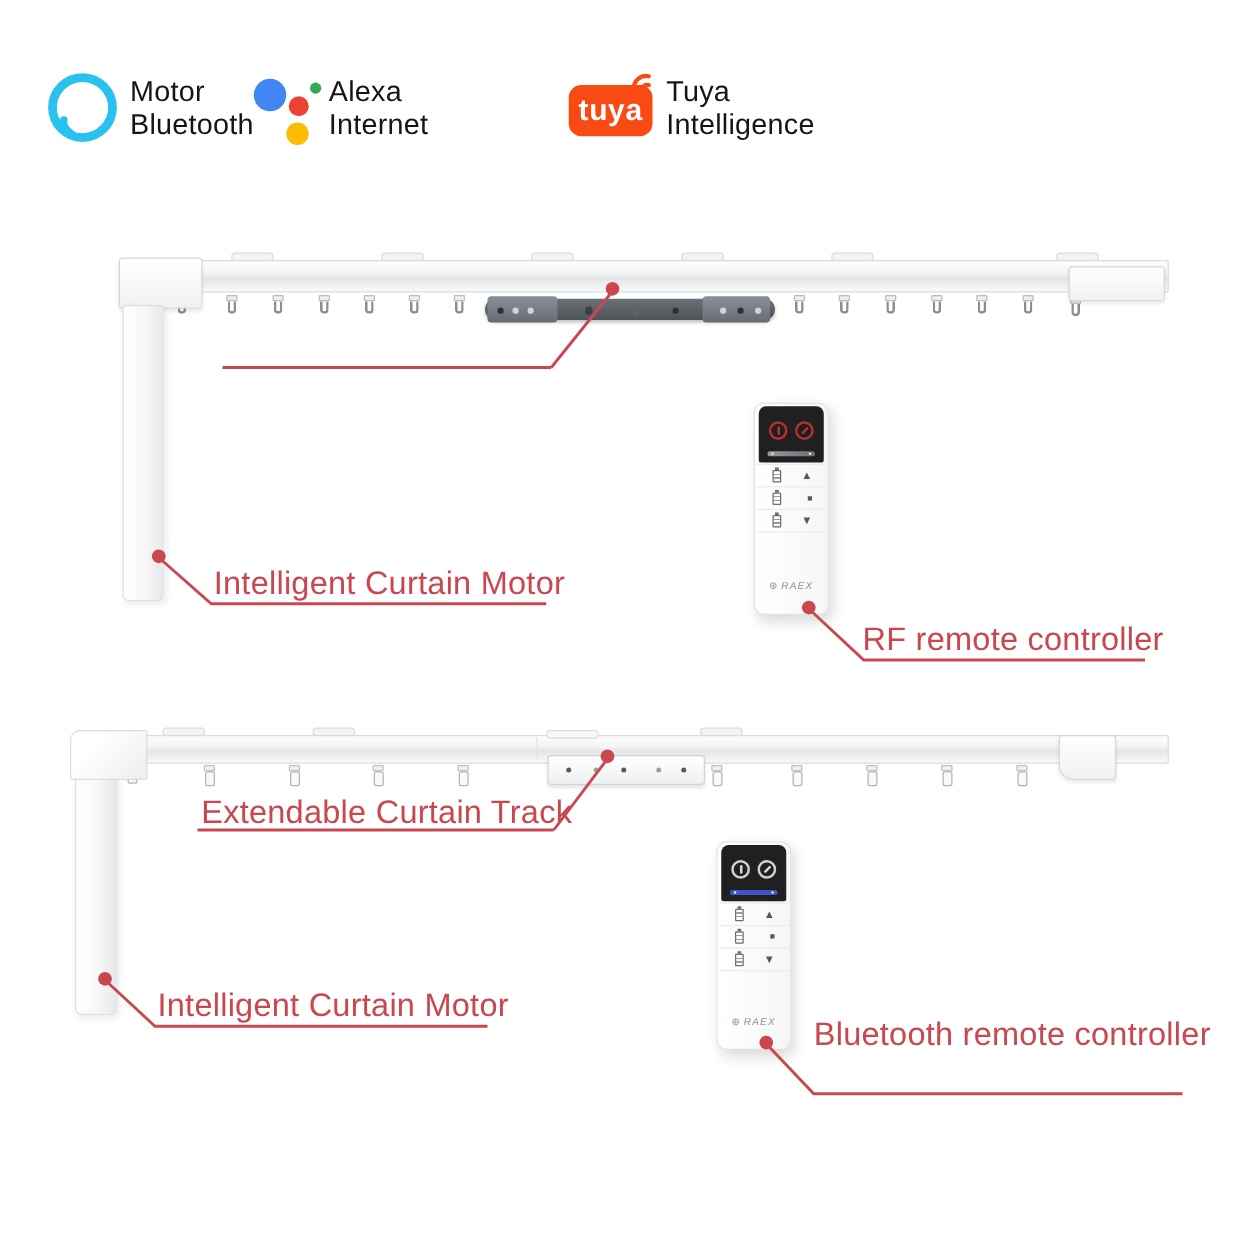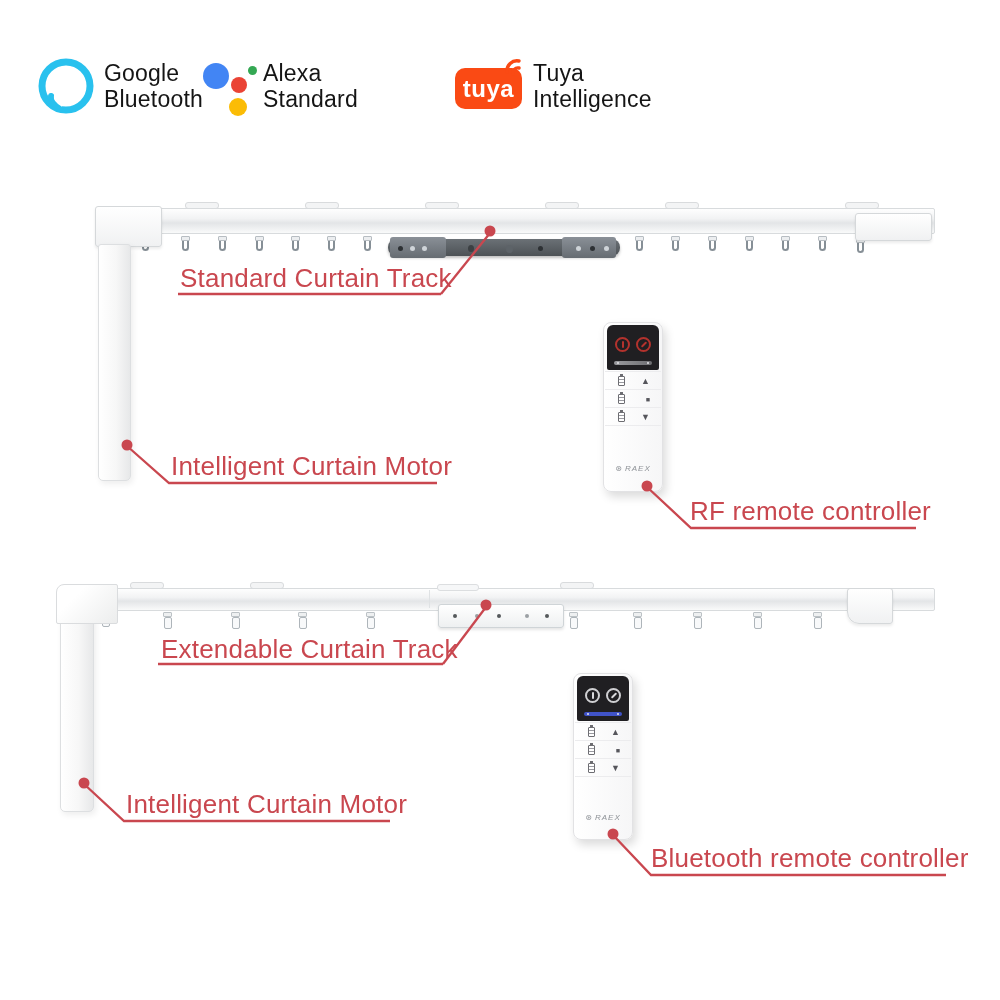--- a/index.html
+++ b/index.html
@@ -75,33 +75,33 @@
 
 <div class="canvas">
 
   <div>
     <svg class="alexa-svg" width="56" height="56" viewBox="0 0 56 56">
       <circle cx="28" cy="28" r="24" fill="none" stroke="#29c1ee" stroke-width="7"></circle>
       <path d="M10 40 L24 52 L24 40 Z" fill="#ffffff"></path>
       <path d="M22 51 C 14 46 12 42 13 38" fill="none" stroke="#29c1ee" stroke-width="6" stroke-linecap="round"></path>
     </svg>
     <div class="logo-text" style="left:104px;top:60px;">
-      <div>Google</div>
+      <div>Motor</div>
       <div>Bluetooth</div>
     </div>
 
     <div>
       <div class="gdot" style="left:203px;top:63px;width:26px;height:26px;background:#4285f4;"></div>
       <div class="gdot" style="left:231px;top:77px;width:16px;height:16px;background:#ea4335;"></div>
       <div class="gdot" style="left:248px;top:66px;width:9px;height:9px;background:#34a853;"></div>
       <div class="gdot" style="left:229px;top:98px;width:18px;height:18px;background:#fbbc05;"></div>
     </div>
     <div class="logo-text" style="left:263px;top:60px;">
       <div>Alexa</div>
-      <div>Standard</div>
+      <div>Internet</div>
     </div>
 
     <div class="tuya-badge">
         <span>tuya</span>
       </div>
     <svg class="tuya-wifi" width="24" height="22" viewBox="0 0 24 22">
       <path d="M4 18 A 10 10 0 0 1 16 7" fill="none" stroke="#fa4a14" stroke-width="3.4" stroke-linecap="round"></path>
       <path d="M10 20 A 5 5 0 0 1 16 14" fill="none" stroke="#fa4a14" stroke-width="3.4" stroke-linecap="round"></path>
     </svg>
     <div class="logo-text" style="left:533px;top:60px;">
@@ -232,26 +232,25 @@
       <span class="bicon"></span>
       <span class="glyph stop">■</span>
     </div>
     <div class="rrow" style="top:84px;height:17px;border-bottom:1px solid #ececee;">
       <span class="bicon"></span>
       <span class="glyph">▼</span>
     </div>
     <div class="brand" style="top:139px;"><span class="bi">⊛</span><span>RAEX</span></div>
   </div>
 
-  <div class="callout" style="left:180px;top:263px;">Standard Curtain Track</div>
   <div class="callout" style="left:171px;top:451px;">Intelligent Curtain Motor</div>
   <div class="callout" style="left:690px;top:496px;">RF remote controller</div>
   <div class="callout" style="left:161px;top:634px;">Extendable Curtain Track</div>
   <div class="callout" style="left:126px;top:789px;">Intelligent Curtain Motor</div>
-  <div class="callout" style="left:651px;top:843px;text-align:center;">Bluetooth remote controller</div>
+  <div class="callout" style="left:651px;top:812px;text-align:center;">Bluetooth remote controller</div>
 
   <svg class="overlay" width="1000" height="1000" viewBox="0 0 1000 1000">
     <g stroke="#c9474f" stroke-width="2.3" fill="none">
 
       <polyline points="178,294 441,294"></polyline>
       <polyline points="441,294 490,233"></polyline>
 
       <polyline points="127,446 169,483 437,483"></polyline>
 
       <polyline points="647,487 691,528 916,528"></polyline>

